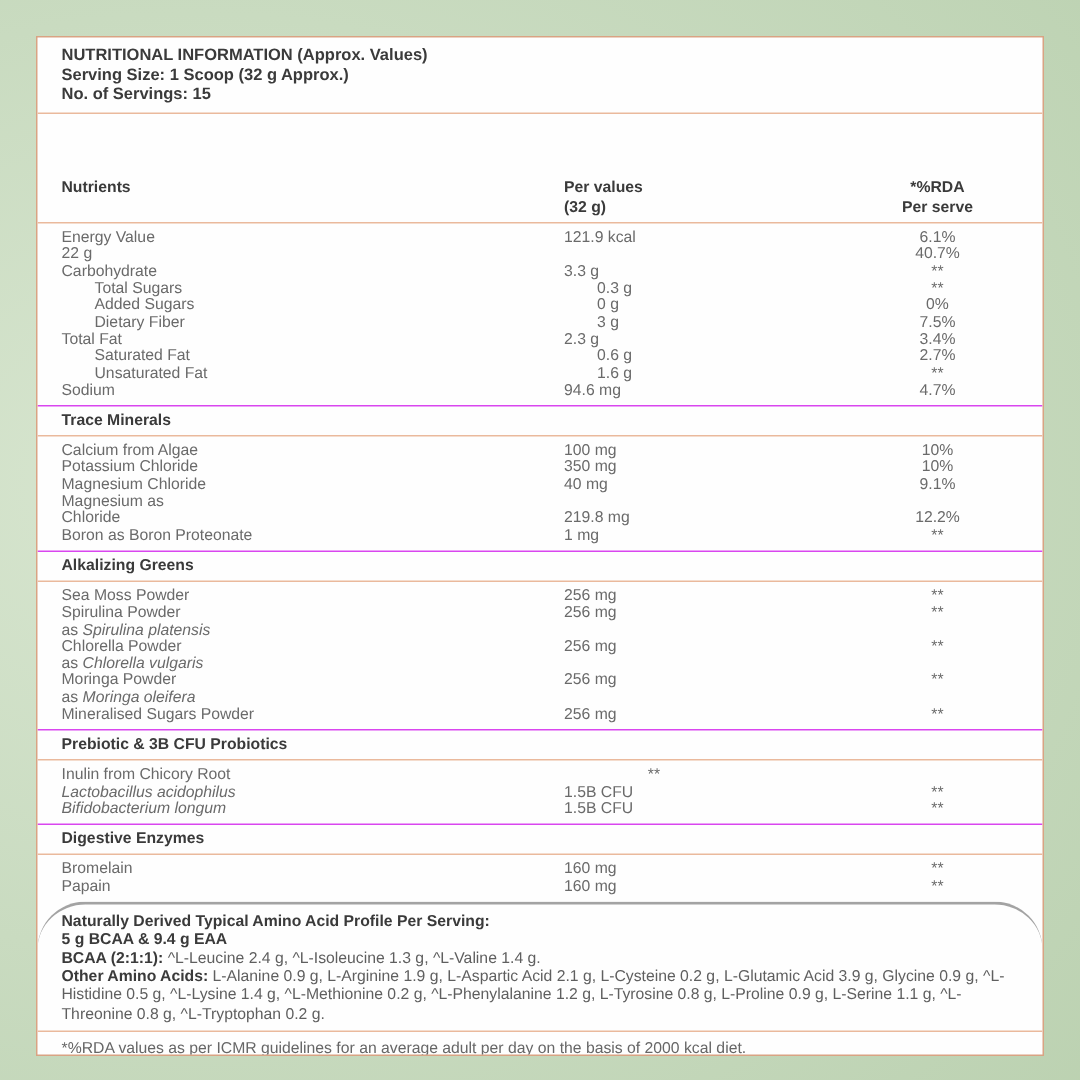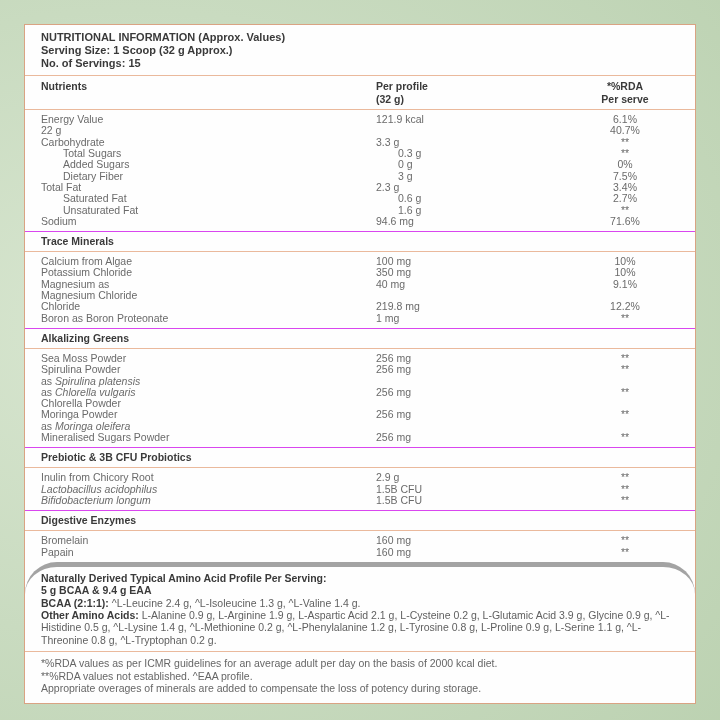--- a/index.html
+++ b/index.html
@@ -10,51 +10,51 @@
   }
   .card{
     position:absolute;left:24px;top:24px;width:672px;height:680px;
     background:#fefefe;border:1px solid #d9a383;box-sizing:border-box;
     color:#6a6a6a;font-size:10.5px;line-height:11.3px;overflow:hidden;
   }
   .pad{padding-left:16px;padding-right:10px;}
   .head{padding-top:6px;padding-bottom:5px;border-bottom:1px solid #eab99c;
         font-weight:bold;color:#3a3a3a;font-size:11px;line-height:13px;}
   .colhead{border-bottom:1px solid #eab99c;padding-top:4px;padding-bottom:4px;
-        font-weight:bold;color:#3a3a3a;line-height:12.6px;}
+        font-weight:bold;color:#3a3a3a;line-height:12.6px;margin-top:39px;}
   .row{display:flex;align-items:flex-start;}
   .c1{width:335px;flex:0 0 335px;}
   .c2{flex:1 1 auto;text-align:left;}
   .c3{width:120px;flex:0 0 120px;text-align:center;}
   .band{border-top:1px solid #d946ef;border-bottom:1px solid #eab99c;
         font-weight:bold;color:#3a3a3a;padding-top:4px;padding-bottom:4px;line-height:11px;}
   .secbody{padding-top:4px;padding-bottom:4px;}
   .indent{padding-left:22px;}
   .it{font-style:italic;}
-  .amino{border-top:5px solid #a3a3a3;padding-top:5px;padding-bottom:5px;
+  .amino{border-top:2px solid #a3a3a3;padding-top:5px;padding-bottom:5px;
          font-size:10.5px;line-height:12.4px;color:#5f5f5f;border-radius:32px;}
   .amino .b, .foot .b{font-weight:bold;color:#3a3a3a;}
   .foot{border-top:1px solid #eab99c;padding-top:5px;padding-bottom:5px;
         font-size:10.5px;line-height:12.6px;color:#666;}
 </style>
 </head>
 <body>
 
 <div class="card">
 
   <div class="head pad">
     <div>NUTRITIONAL INFORMATION (Approx. Values)</div>
     <div>Serving Size: 1 Scoop (32 g Approx.)</div>
     <div>No. of Servings: 15</div>
   </div>
 
   <div class="colhead pad row">
     <div class="c1">Nutrients</div>
     <div class="c2">
-      <div>Per profile</div>
+      <div>Per values</div>
       <div>(32 g)</div>
     </div>
     <div class="c3">
       <div>*%RDA</div>
       <div>Per serve</div>
     </div>
   </div>
 
   <div id="sections">
       <div class="secbody pad">
@@ -116,43 +116,43 @@
             <div>Unsaturated Fat</div>
           </div>
           <div class="c2">1.6 g</div>
           <div class="c3">**</div>
         </div>
         <div class="row">
           <div class="c1">
             <div>Sodium</div>
           </div>
           <div class="c2">94.6 mg</div>
-          <div class="c3">71.6%</div>
+          <div class="c3">4.7%</div>
         </div>
       </div>
       <div class="band pad">Trace Minerals</div>
       <div class="secbody pad">
         <div class="row">
           <div class="c1">
             <div>Calcium from Algae</div>
           </div>
           <div class="c2">100 mg</div>
           <div class="c3">10%</div>
         </div>
         <div class="row">
           <div class="c1">
             <div>Potassium Chloride</div>
           </div>
           <div class="c2">350 mg</div>
           <div class="c3">10%</div>
         </div>
         <div class="row">
           <div class="c1">
+            <div>Magnesium Chloride</div>
             <div>Magnesium as</div>
-            <div>Magnesium Chloride</div>
           </div>
           <div class="c2">40 mg</div>
           <div class="c3">9.1%</div>
         </div>
         <div class="row">
           <div class="c1">
             <div>Chloride</div>
           </div>
           <div class="c2">219.8 mg</div>
           <div class="c3">12.2%</div>
@@ -177,22 +177,22 @@
         <div class="row">
           <div class="c1">
             <div>Spirulina Powder</div>
             <div>as <span class="it">Spirulina platensis</span></div>
           </div>
           <div class="c2">256 mg</div>
           <div class="c3">**</div>
         </div>
         <div class="row">
           <div class="c1">
+            <div>Chlorella Powder</div>
             <div>as <span class="it">Chlorella vulgaris</span></div>
-            <div>Chlorella Powder</div>
           </div>
           <div class="c2">256 mg</div>
           <div class="c3">**</div>
         </div>
         <div class="row">
           <div class="c1">
             <div>Moringa Powder</div>
             <div>as <span class="it">Moringa oleifera</span></div>
           </div>
           <div class="c2">256 mg</div>
@@ -205,21 +205,20 @@
           <div class="c2">256 mg</div>
           <div class="c3">**</div>
         </div>
       </div>
       <div class="band pad">Prebiotic &amp; 3B CFU Probiotics</div>
       <div class="secbody pad">
         <div class="row">
           <div class="c1">
             <div>Inulin from Chicory Root</div>
           </div>
-          <div class="c2">2.9 g</div>
           <div class="c3">**</div>
         </div>
         <div class="row">
           <div class="c1">
             <div class="it">Lactobacillus acidophilus</div>
           </div>
           <div class="c2">1.5B CFU</div>
           <div class="c3">**</div>
         </div>
         <div class="row">

